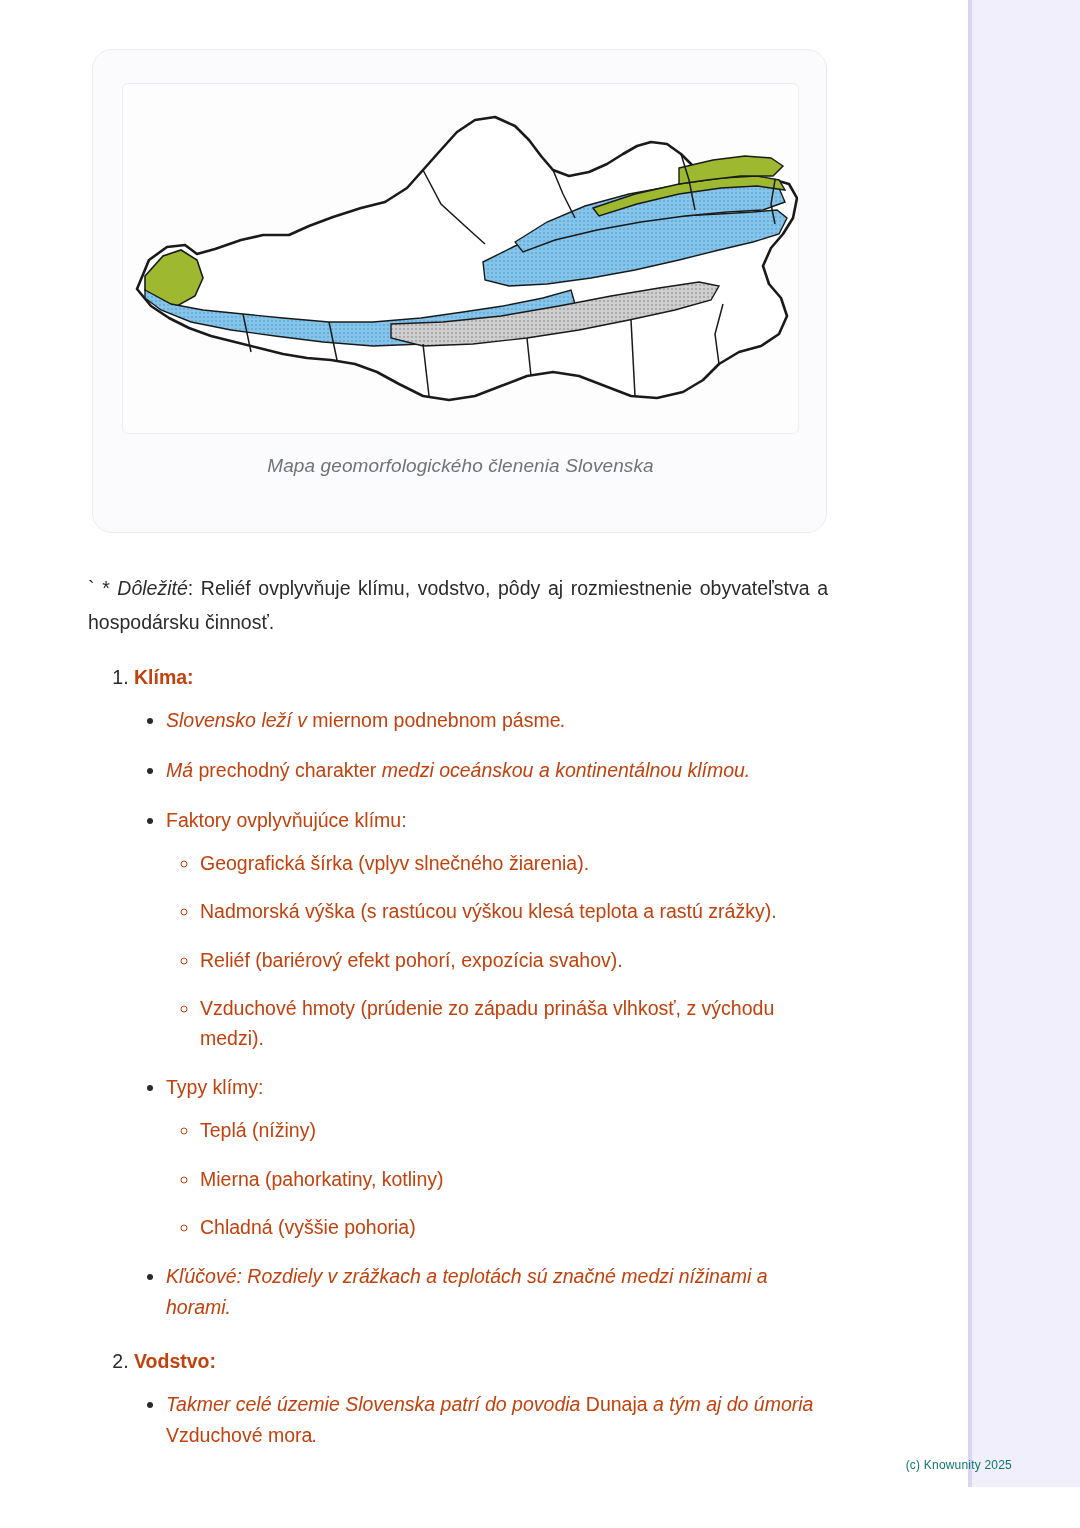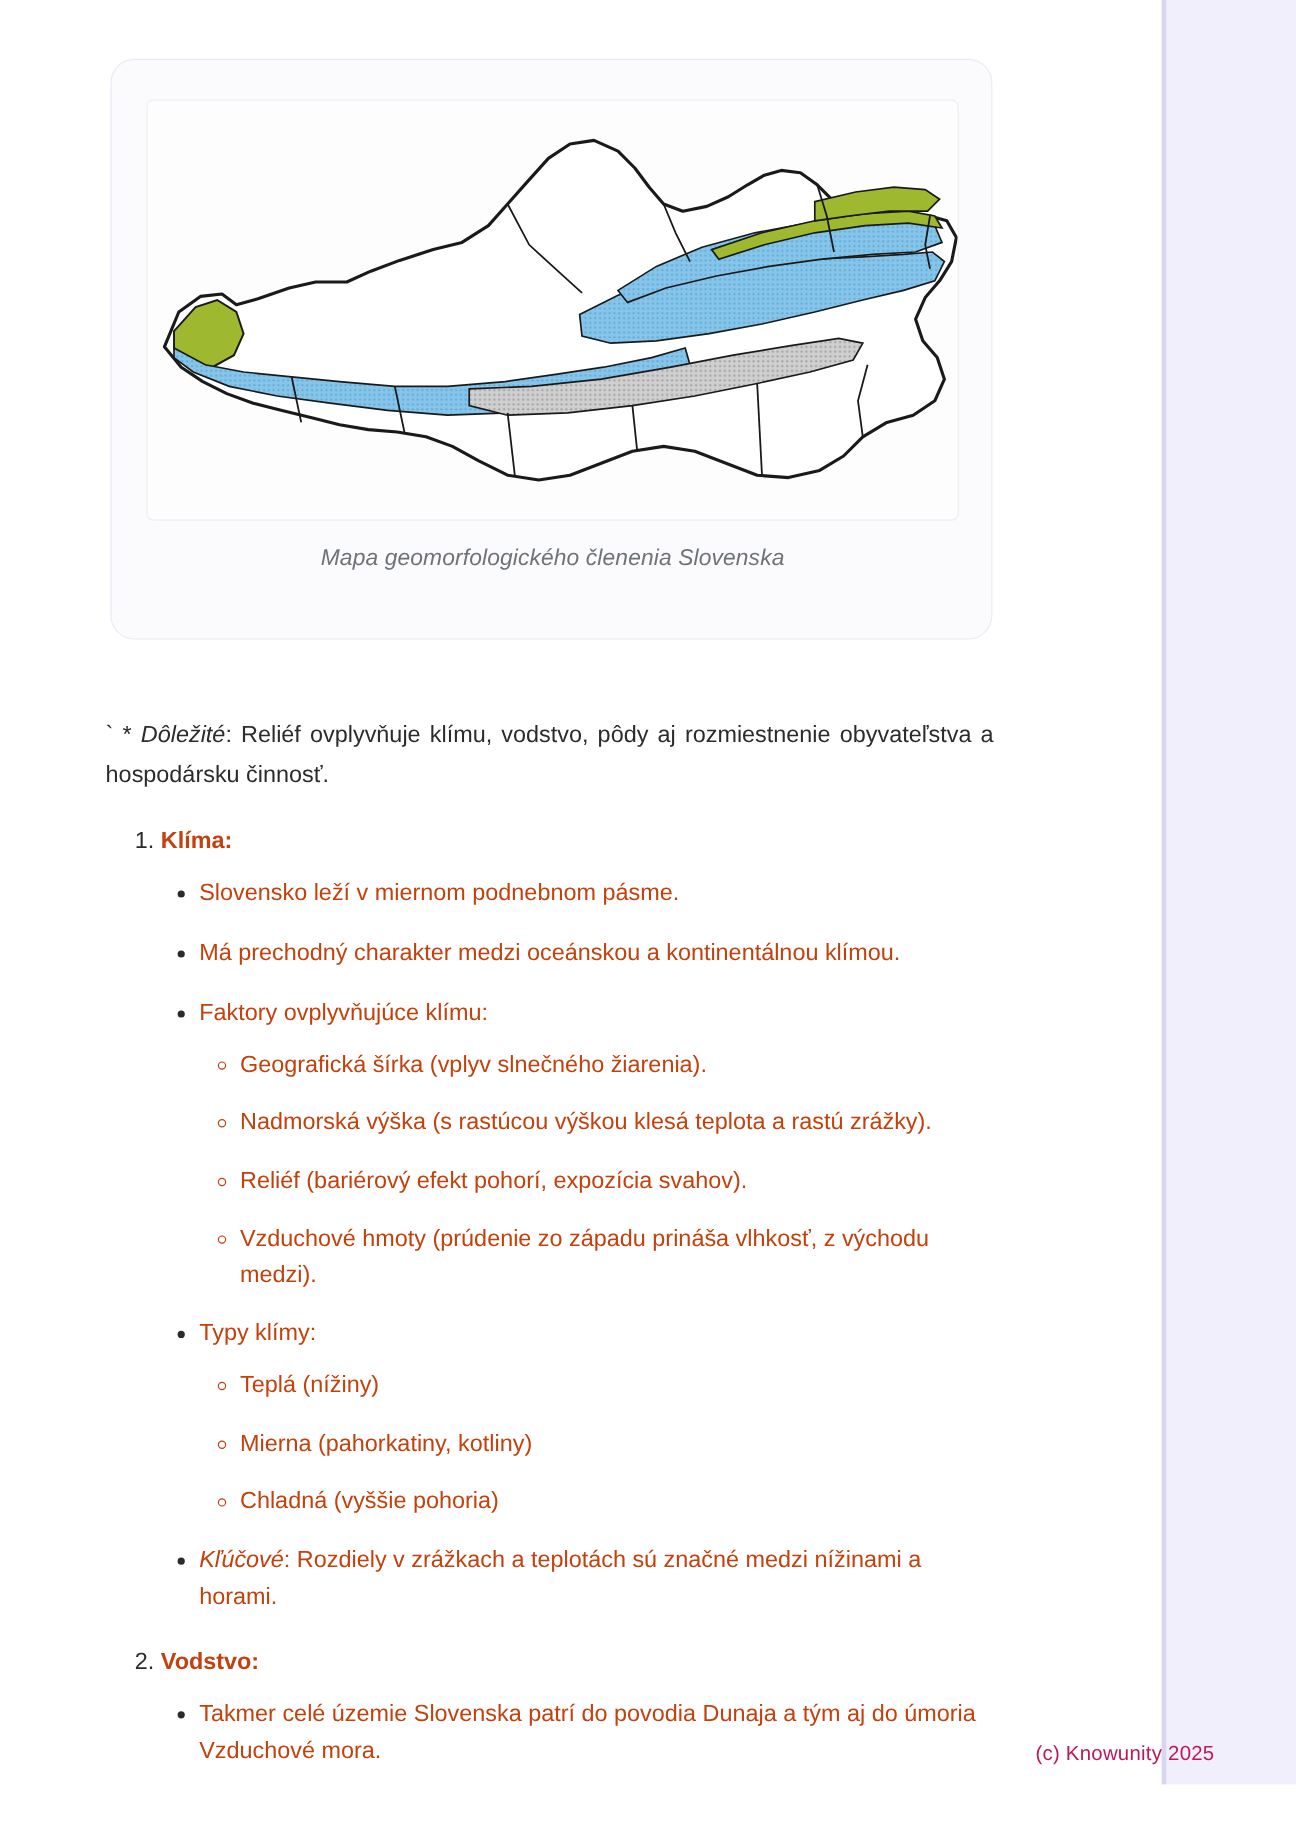--- a/index.html
+++ b/index.html
@@ -67,21 +67,21 @@
     font-style: italic;
     font-size: 19px;
     color: #6f7377;
     letter-spacing: 0.1px;
   }
 
   
   .body-text {
     position: absolute;
     left: 88px;
-    top: 596px;
+    top: 572px;
     width: 740px;
     color: #2b2b2b;
     font-size: 19.5px;
     line-height: 1.72;
   }
   .para-important {
     text-align: justify;
     margin: 0 0 14px 0;
   }
   .para-important .tick { color: #2b2b2b; }
@@ -117,28 +117,28 @@
     padding: 0 0 0 34px;
     list-style: circle;
   }
   ul.subbullets > li {
     margin: 12px 0 18px 0;
     font-weight: normal;
     line-height: 1.55;
   }
   .b { font-weight: normal; margin-top: 47px; }
   .i { font-style: italic; }
-  .nb { font-weight: normal; }
+  .nb { font-weight: normal; font-style: italic; }
 
   .watermark {
     position: absolute;
     right: 68px;
     bottom: 56px;
-    font-size: 17px;
-    color: #be185d;
+    font-size: 12px;
+    color: #0f766e;
     letter-spacing: 0.2px;
   }
 </style>
 </head>
 <body>
 
 <div class="page">
 
   <div class="right-strip"></div>
   <div class="right-strip-edge"></div>

